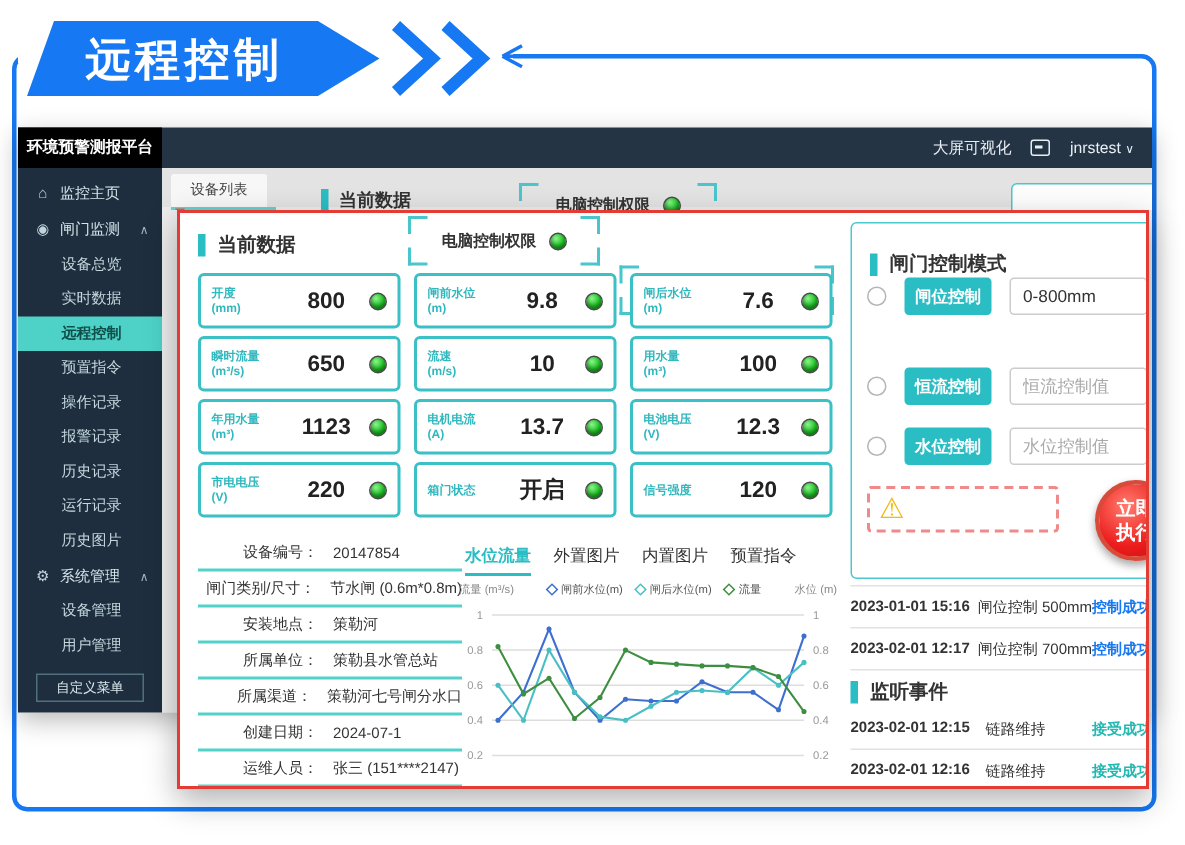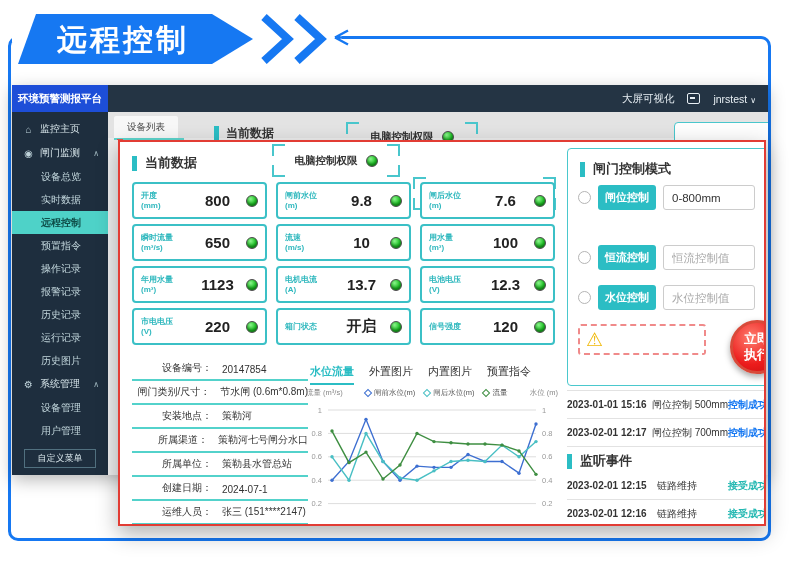--- a/index.html
+++ b/index.html
@@ -10,21 +10,21 @@
 
   
   #frame { left:8px; top:36px; width:763px; height:505px; border:3px solid #1678F2; border-radius:10px; z-index:1; }
   #frame-gap { left:12px; top:33px; width:330px; height:9px; background:#fff; z-index:2; }
   #arrow-svg { left:332px; top:29px; z-index:3; }
   #banner { left:10px; top:11px; z-index:4; }
 
   
   #window { left:12px; top:85px; width:756px; height:390px; background:#EDEDED; box-shadow:0 5px 16px rgba(0,0,0,.28); z-index:10; }
   #topbar { display:flex; align-items:center; height:27px; background:#243444; }
-  #brand-tab { width:96px; height:27px; line-height:27px; text-align:center; background:#1d4ed8; color:#fff; font-size:10.5px; font-weight:bold; }
+  #brand-tab { width:96px; height:27px; line-height:27px; text-align:center; background:#000000; color:#fff; font-size:10.5px; font-weight:bold; }
   #topbar-right { margin-left:auto; display:flex; align-items:center; gap:13px; padding-right:12px; color:#E8EFF4; font-size:10.5px; }
   .msg-icon { width:13px; height:11px; border:1.5px solid #E8EFF4; border-radius:2px; position:relative; }
   .msg-icon::after { content:""; position:absolute; left:2px; top:3px; width:5px; height:1.5px; background:#E8EFF4; }
   .chev-down { font-size:8px; }
 
   #win-body { display:flex; height:363px; }
   #sidebar { width:96px; background:#1E2E3E; padding-top:5px; flex:none; }
   .side-item { height:24px; display:flex; align-items:center; gap:6px; padding:0 9px 0 11px; color:#D6E4E9; font-size:10px; }
   .side-icon { font-size:10px; width:11px; text-align:center; color:#BFD3DA; }
   .side-item .chev { margin-left:auto; font-size:8px; color:#9FB6BE; }
@@ -75,21 +75,21 @@
   .tab { display:inline-block; margin-right:15px; font-size:11px; color:#333; padding-bottom:4px; }
   .tab.active { color:#2BBDC4; font-weight:bold; border-bottom:2px solid #2BBDC4; }
   #chart-head { position:absolute; left:186px; top:246px; width:252px; display:flex; align-items:center; justify-content:space-between; font-size:7.5px; color:#888; }
   #legend { display:flex; gap:9px; color:#555; }
   .lg-item { display:flex; align-items:center; gap:3px; }
   .diamond { width:6px; height:6px; border:1.5px solid #000; transform:rotate(45deg); background:#fff; }
   #chart-svg { position:absolute; left:186px; top:260px; }
 
   
   #ctl-box { position:absolute; left:447px; top:6px; width:204px; height:238px; border:1px solid #4AC8CD; border-radius:4px; }
-  .ctl-row { position:absolute; left:10px; display:flex; align-items:center; gap:7px; }
+  .ctl-row { position:absolute; left:10px; display:flex; align-items:center; gap:12px; }
   .radio { width:13px; height:13px; border:1px solid #B5B5B5; border-radius:50%; background:#fff; flex:none; }
   .ctl-btn { background:#2BBDC4; color:#fff; font-size:11px; font-weight:bold; padding:5px 7px; border-radius:3px; white-space:nowrap; }
   .ctl-input { width:92px; height:25px; border:1px solid #CCC; border-radius:3px; font-size:11.5px; padding:0 8px; color:#333; font-family:inherit; }
   .ctl-input::placeholder { color:#A9A9A9; }
   #ps-note { position:absolute; left:32px; top:72px; font-size:9.5px; color:#F5222D; font-weight:bold; white-space:nowrap; }
   #warn-box { position:absolute; left:10px; top:175px; width:128px; border:2px dashed #F08A8A; border-radius:3px; display:flex; align-items:center; gap:6px; padding:4px 6px; }
   .warn-icon { color:#F0B90B; font-size:19px; line-height:1; }
   .warn-text { font-size:11.5px; font-weight:bold; color:#333; line-height:1.35; white-space:nowrap; }
   #exec-btn { position:absolute; left:610px; top:178px; width:54px; height:54px; border-radius:50%; background:radial-gradient(circle at 38% 30%, #FF7D6E, #EC1C1C 60%, #C60F0F); border:3px solid #D84A3A; box-shadow:0 3px 6px rgba(0,0,0,.35); display:flex; align-items:center; justify-content:center; }
   #exec-btn span { width:30px; color:#fff; font-weight:bold; font-size:13px; line-height:1.25; text-align:center; }
@@ -314,26 +314,26 @@
         </div>
         <div class="info-row">
           <span class="ilabel">闸门类别/尺寸：</span>
           <span class="ivalue">节水闸 (0.6m*0.8m)</span>
         </div>
         <div class="info-row">
           <span class="ilabel">安装地点：</span>
           <span class="ivalue">策勒河</span>
         </div>
         <div class="info-row">
+          <span class="ilabel">所属单位：</span>
+          <span class="ivalue">策勒县水管总站</span>
+        </div>
+        <div class="info-row">
           <span class="ilabel">所属渠道：</span>
           <span class="ivalue">策勒河七号闸分水口</span>
-        </div>
-        <div class="info-row">
-          <span class="ilabel">所属单位：</span>
-          <span class="ivalue">策勒县水管总站</span>
         </div>
         <div class="info-row">
           <span class="ilabel">创建日期：</span>
           <span class="ivalue">2024-07-1</span>
         </div>
         <div class="info-row">
           <span class="ilabel">运维人员：</span>
           <span class="ivalue">张三 (151****2147)</span>
         </div>
       </div>
@@ -411,21 +411,21 @@
         <circle cx="128" cy="39.59" r="1.7" fill="#3E8E41"></circle>
         <circle cx="145" cy="40.760000000000005" r="1.7" fill="#3E8E41"></circle>
         <circle cx="162" cy="41.93000000000001" r="1.7" fill="#3E8E41"></circle>
         <circle cx="179" cy="41.93000000000001" r="1.7" fill="#3E8E41"></circle>
         <circle cx="196" cy="43.10000000000001" r="1.7" fill="#3E8E41"></circle>
         <circle cx="213" cy="48.949999999999996" r="1.7" fill="#3E8E41"></circle>
         <circle cx="230" cy="72.35000000000001" r="1.7" fill="#3E8E41"></circle>
       </svg>
 
     <div id="ctl-box">
-      <div class="sec" style="left:12px; top:11px;">
+      <div class="sec" style="left:12px; top:18px;">
         <span class="accent"></span>
         <span>闸门控制模式</span>
       </div>
       <div class="ctl-row" style="top:36px;">
         <span class="radio"></span>
         <span class="ctl-btn">闸位控制</span>
         <input class="ctl-input" value="0-800mm" style="">
       </div>
       <div class="ctl-row" style="top:96px;">
         <span class="radio"></span>

